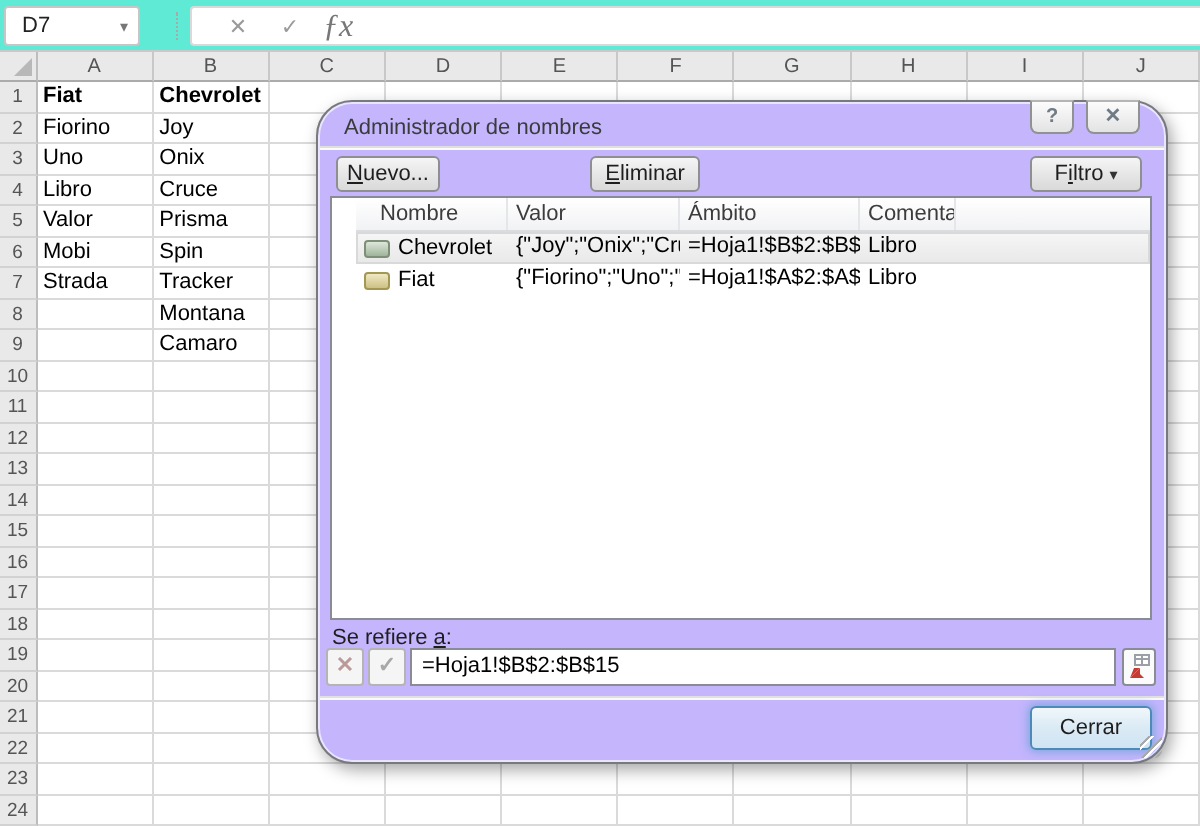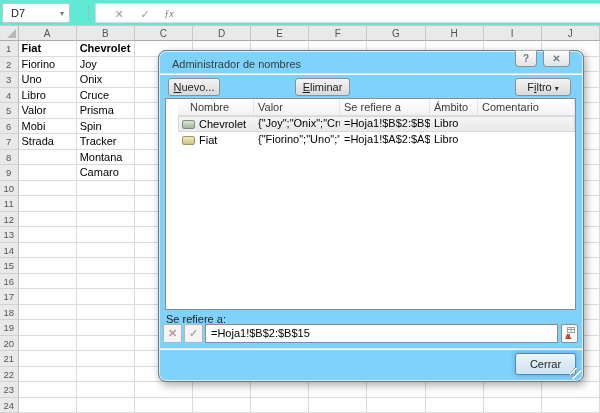--- a/index.html
+++ b/index.html
@@ -19,21 +19,21 @@
   .namebox .dd { position:absolute; right:5px; top:1px; font-size:8px; color:#777; }
   .fbar-sep { position:absolute; left:88px; top:6px; height:14px; width:0;
               border-left:1px dotted #a9a9a9; }
   .fbar-white { position:absolute; left:95px; top:3px; right:0; height:20px;
                 background:#fff; border:1px solid #d9d9d9; border-right:none;
                 border-radius:2px 0 0 2px; }
   .fbtn { position:absolute; top:2px; width:18px; height:16px; text-align:center;
           color:#9a9a9a; font-size:11px; line-height:16px; }
   .fbtn.cancel { left:14px; }
   .fbtn.enter  { left:40px; }
-  .fbtn.fx     { left:64px; font-style:italic; color:#777; font-family:"Liberation Serif", serif; font-size:10px; }
+  .fbtn.fx     { left:64px; font-style:italic; color:#777; font-family:"Liberation Serif", serif; font-size:16px; }
 
   
   .sheet { position:absolute; left:0; top:26px; width:600px; height:387px; }
   .colheads { display:flex; height:15px; }
   .corner { width:19px; height:15px; background:#e9e9e9; border-right:1px solid #bdbdbd;
             border-bottom:1px solid #ababab; position:relative; }
   .corner .tri { position:absolute; right:2px; bottom:2px; width:0; height:0;
                  border-left:9px solid transparent; border-bottom:9px solid #b8b8b8; }
   .colhead { width:59.7px; height:15px; background:#e9e9e9; border-right:1px solid #c8c8c8;
              border-bottom:1px solid #ababab; font-size:10px; color:#555;
@@ -42,21 +42,21 @@
   .rowhead { width:19px; background:#e9e9e9; border-right:1px solid #bdbdbd;
              border-bottom:1px solid #d2d2d2; font-size:9.5px; color:#555;
              text-align:center; line-height:15px; }
   .gcell { width:59.7px; border-right:1px solid #dadada; border-bottom:1px solid #dadada;
            font-size:11px; color:#000; line-height:14.5px; padding-left:3px;
            white-space:nowrap; overflow:hidden; }
   .gcell.bold { font-weight:bold; }
 
   
   .dialog { position:absolute; left:158px; top:50px; width:426px; height:332px;
-            background:#7dd3fc; border:1px solid #77797c; border-radius:8px;
+            background:#c4b5fd; border:1px solid #77797c; border-radius:18px;
             box-shadow: 2px 3px 8px rgba(0,0,0,.35), inset 0 0 0 1px rgba(255,255,255,.65);
             z-index:10; font-size:11px; color:#1e1e1e; }
   .dtitle { position:absolute; left:13px; top:7px; font-size:11px; color:#3b3b3b; }
   .dtb { position:absolute; top:-1px; height:17px; background:linear-gradient(#fcfcfc,#e3e3e3);
          border:1px solid #8f9193; border-top:1px solid #b5b5b5; border-radius:0 0 4px 4px;
          text-align:center; color:#6f7b85; font-size:10px; line-height:15px; font-weight:bold; }
   .dtb.help { right:46px; width:22px; }
   .dtb.closex { right:13px; width:27px; }
   .dsep { position:absolute; left:1px; right:1px; top:22px; height:2px;
           border-top:1px solid #dfdfdf; border-bottom:1px solid #fbfbfb; }
@@ -473,21 +473,20 @@
     <div class="dsep"></div>
 
     <div class="dbtn btn-new"><span></span><u>N</u><span>uevo...</span></div>
     <div class="dbtn btn-del"><span></span><u>E</u><span>liminar</span></div>
     <div class="dbtn btn-filter"><span>F</span><u>i</u><span>ltro</span><span class="arr">▾</span></div>
 
     <div class="nlist">
       <div class="lhead">
         <div class="hc">Nombre</div>
         <div class="hc">Valor</div>
-        <div class="hc">Se refiere a</div>
         <div class="hc">Ámbito</div>
         <div class="hc">Comentario</div>
       </div>
       <div>
           <div class="lrow selected">
             <div class="lc namec">
               <span class="tag green-tag-icon"></span>
               <span>Chevrolet</span>
             </div>
             <div class="lc">{"Joy";"Onix";"Cruc...</div>

